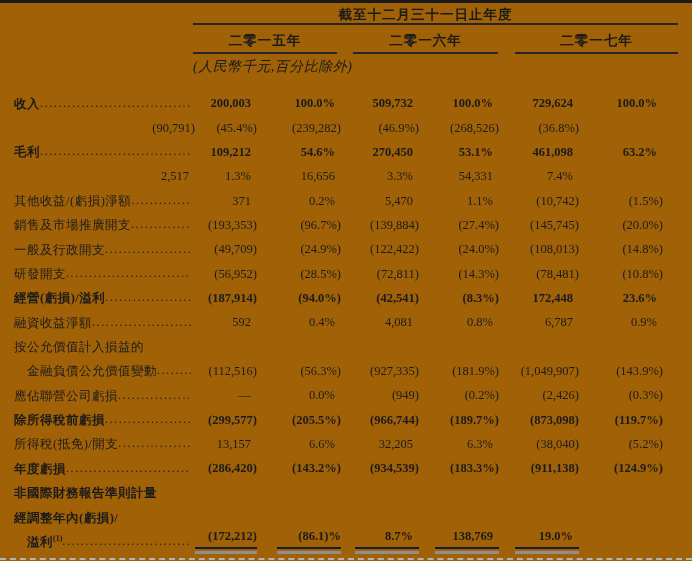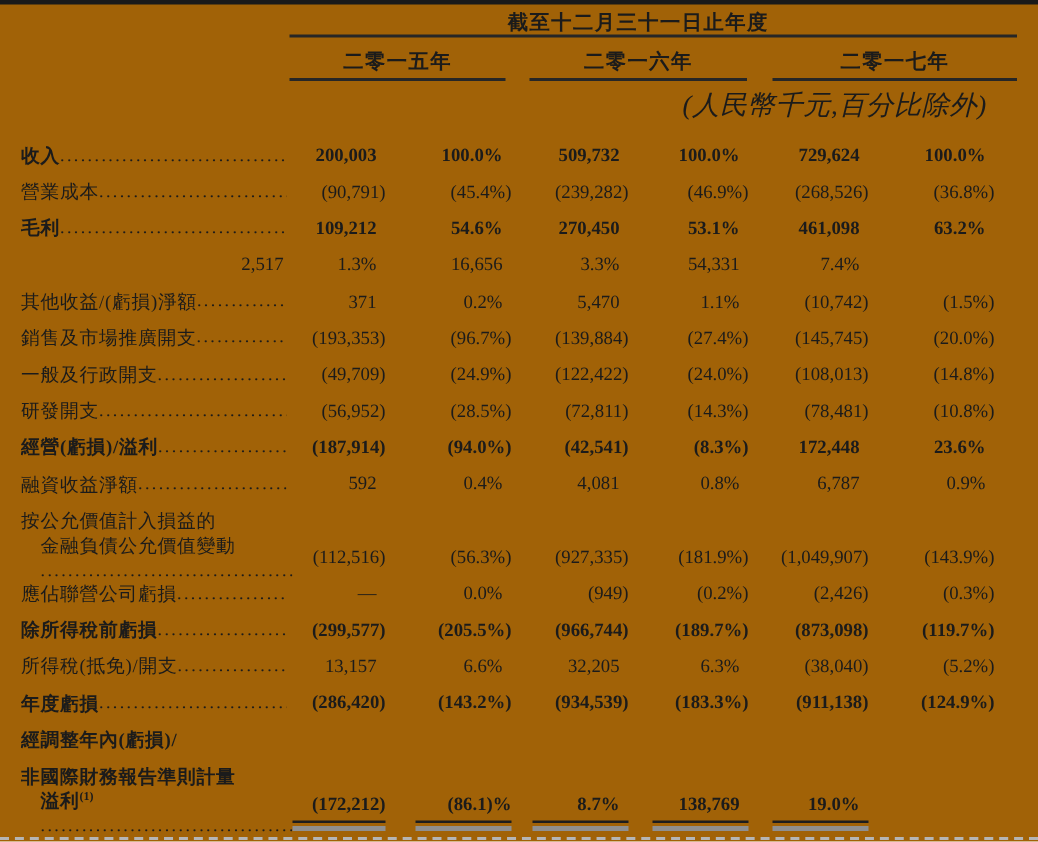--- a/index.html
+++ b/index.html
@@ -20,33 +20,33 @@
   .year { position:absolute; top:32px; text-align:center; font-weight:bold; font-size:13.5px; letter-spacing:1px; }
   .y1 { left:193px; width:144px; }
   .y2 { left:353px; width:145px; }
   .y3 { left:515px; width:163px; }
   .grule { position:absolute; top:52px; height:2px; background:#262626; }
   .g1 { left:193px; width:144px; }
   .g2 { left:353px; width:145px; }
   .g3 { left:515px; width:163px; }
 
   .subtitle {
-    position:absolute; top:58px; left:193px; width:465px; text-align:right;
-    font-style:italic; font-size:18px; letter-spacing:0.5px;
+    position:absolute; top:58px; left:193px; width:465px; text-align:left;
+    font-style:italic; font-size:14px; letter-spacing:0.5px;
   }
 
   .tbody { position:absolute; top:92px; left:14px; width:649px; }
   .row {
     display:grid; grid-template-columns:181px 62px 84px 78px 80px 80px 84px;
     height:24.35px; align-items:center; font-size:12.5px;
   }
   .row.bold { font-weight:bold; }
   .lbl { display:flex; align-items:flex-start; overflow:hidden; padding-right:4px; }
   .lbl .txt { white-space:nowrap; letter-spacing:0.5px; }
-  .lbl.indent { padding-left:13px;flex-direction:column; }
+  .lbl.indent { padding-left:13px; }
   .leader { flex:1; overflow:hidden; white-space:nowrap; }
   .leader::after {
     content:"....................................................................";
     font-weight:normal; letter-spacing:1.6px; font-size:12px;
   }
   .sup { font-size:8px; vertical-align:super; letter-spacing:0; }
 
   .cell { text-align:right; white-space:nowrap; line-height:1.1; }
   .cell .np { padding-right:6px; }
   .dblrule {
@@ -79,24 +79,20 @@
           <span class="leader"></span>
         </div>
         <div class="cell"><span class="np">200,003</span></div>
         <div class="cell"><span class="np">100.0%</span></div>
         <div class="cell"><span class="np">509,732</span></div>
         <div class="cell"><span class="np">100.0%</span></div>
         <div class="cell"><span class="np">729,624</span></div>
         <div class="cell"><span class="np">100.0%</span></div>
       </div>
       <div class="row">
-        <div class="lbl">
-          <span class="txt">營業成本</span>
-          <span class="leader"></span>
-        </div>
         <div class="cell"><span>(90,791)</span></div>
         <div class="cell"><span>(45.4%)</span></div>
         <div class="cell"><span>(239,282)</span></div>
         <div class="cell"><span>(46.9%)</span></div>
         <div class="cell"><span>(268,526)</span></div>
         <div class="cell"><span>(36.8%)</span></div>
       </div>
       <div class="row bold">
         <div class="lbl">
           <span class="txt">毛利</span>
@@ -255,32 +251,32 @@
         </div>
         <div class="cell"><span>(286,420)</span></div>
         <div class="cell"><span>(143.2%)</span></div>
         <div class="cell"><span>(934,539)</span></div>
         <div class="cell"><span>(183.3%)</span></div>
         <div class="cell"><span>(911,138)</span></div>
         <div class="cell"><span>(124.9%)</span></div>
       </div>
       <div class="row bold">
         <div class="lbl">
+          <span class="txt">非國際財務報告準則計量</span>
+        </div>
+        <div class="cell"></div>
+        <div class="cell"></div>
+        <div class="cell"></div>
+        <div class="cell"></div>
+        <div class="cell"></div>
+        <div class="cell"></div>
+      </div>
+      <div class="row bold">
+        <div class="lbl">
           <span class="txt">經調整年內(虧損)/</span>
-        </div>
-        <div class="cell"></div>
-        <div class="cell"></div>
-        <div class="cell"></div>
-        <div class="cell"></div>
-        <div class="cell"></div>
-        <div class="cell"></div>
-      </div>
-      <div class="row bold">
-        <div class="lbl">
-          <span class="txt">非國際財務報告準則計量</span>
         </div>
         <div class="cell"></div>
         <div class="cell"></div>
         <div class="cell"></div>
         <div class="cell"></div>
         <div class="cell"></div>
         <div class="cell"></div>
       </div>
       <div class="row bold">
         <div class="lbl indent">

